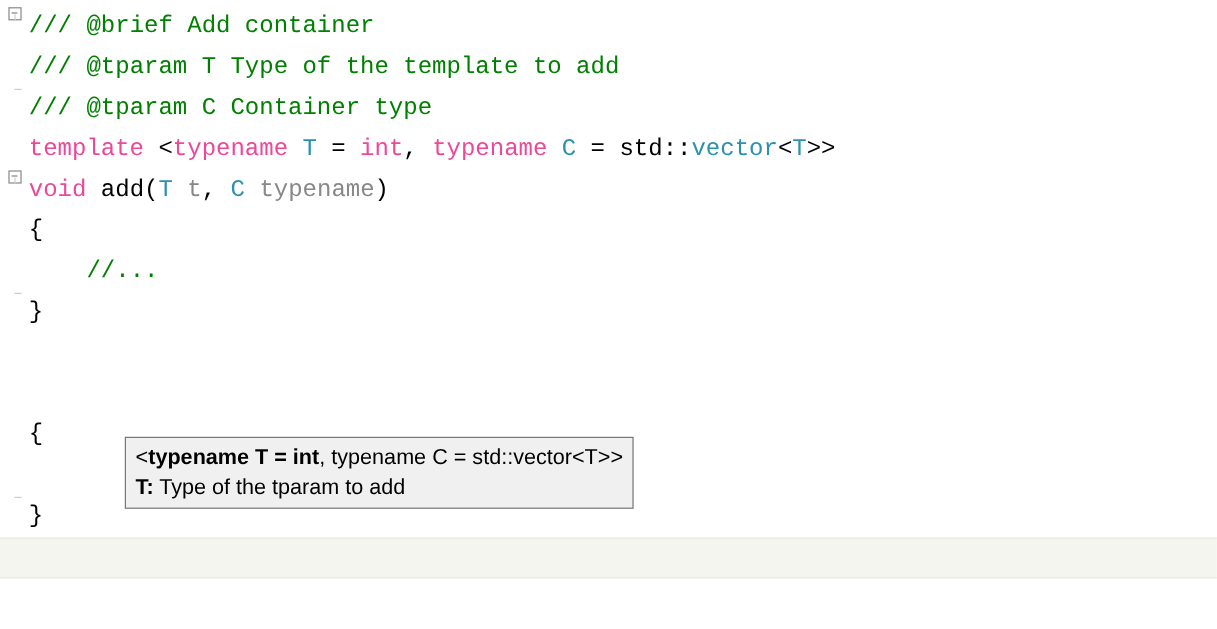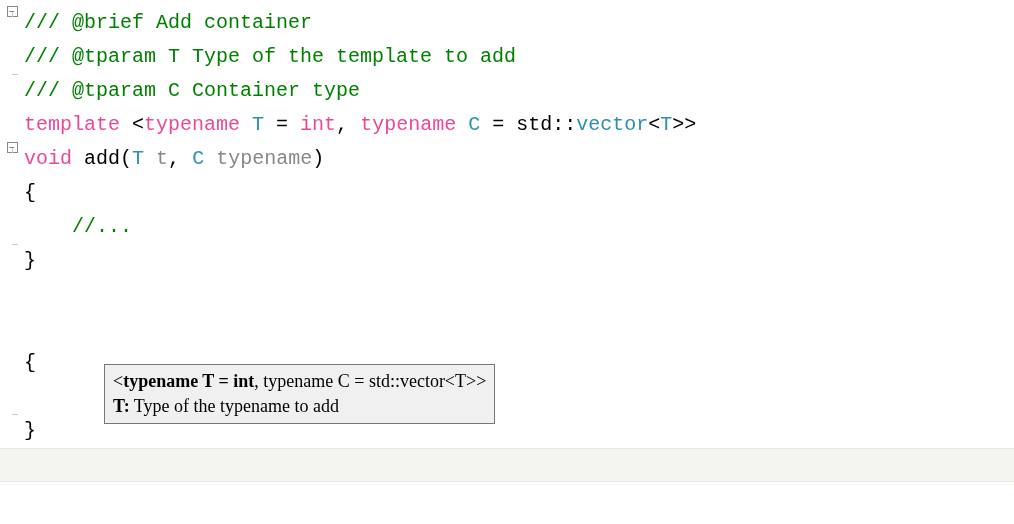--- a/index.html
+++ b/index.html
@@ -89,21 +89,21 @@
     position: absolute;
     background: #f0f0f0;
     border: 1px solid #777;
     font-family: "Segoe UI", Arial, sans-serif;
     font-size: 18px;
     line-height: 1.4;
     padding: 4px 8px;
     z-index: 5;
     color: #000;
   }
-  .tooltip .tt-row { white-space: pre; font-family: Liberation Serif, serif; }
+  .tooltip .tt-row { white-space: pre; }
   .tt-bold { font-weight: bold; }
 
   .caret {
     display: inline-block;
     width: 1px;
     height: 22px;
     background: #000;
     vertical-align: middle;
     margin: 0 1px;
   }
@@ -196,16 +196,16 @@
   </div>
 
 
   <div class="line">
     <div class="gutter"><div class="guide guide-top"></div><div class="guide-corner"></div></div>
     <div class="code"><span class="c-text">}</span></div>
   </div>
 
   <div class="tooltip" style="left:104px; top:calc(6px + 34px * 10 + 18px);">
     <div class="tt-row"><span>&lt;</span><span class="tt-bold">typename T = int</span><span>, typename C = std::vector&lt;T&gt;&gt;</span></div>
-    <div class="tt-row"><span class="tt-bold">T:</span><span> Type of the typename to add</span></div>
+    <div class="tt-row"><span class="tt-bold">T:</span><span> Type of the tparam to add</span></div>
   </div>
 
 </div>
 
 </body></html>

